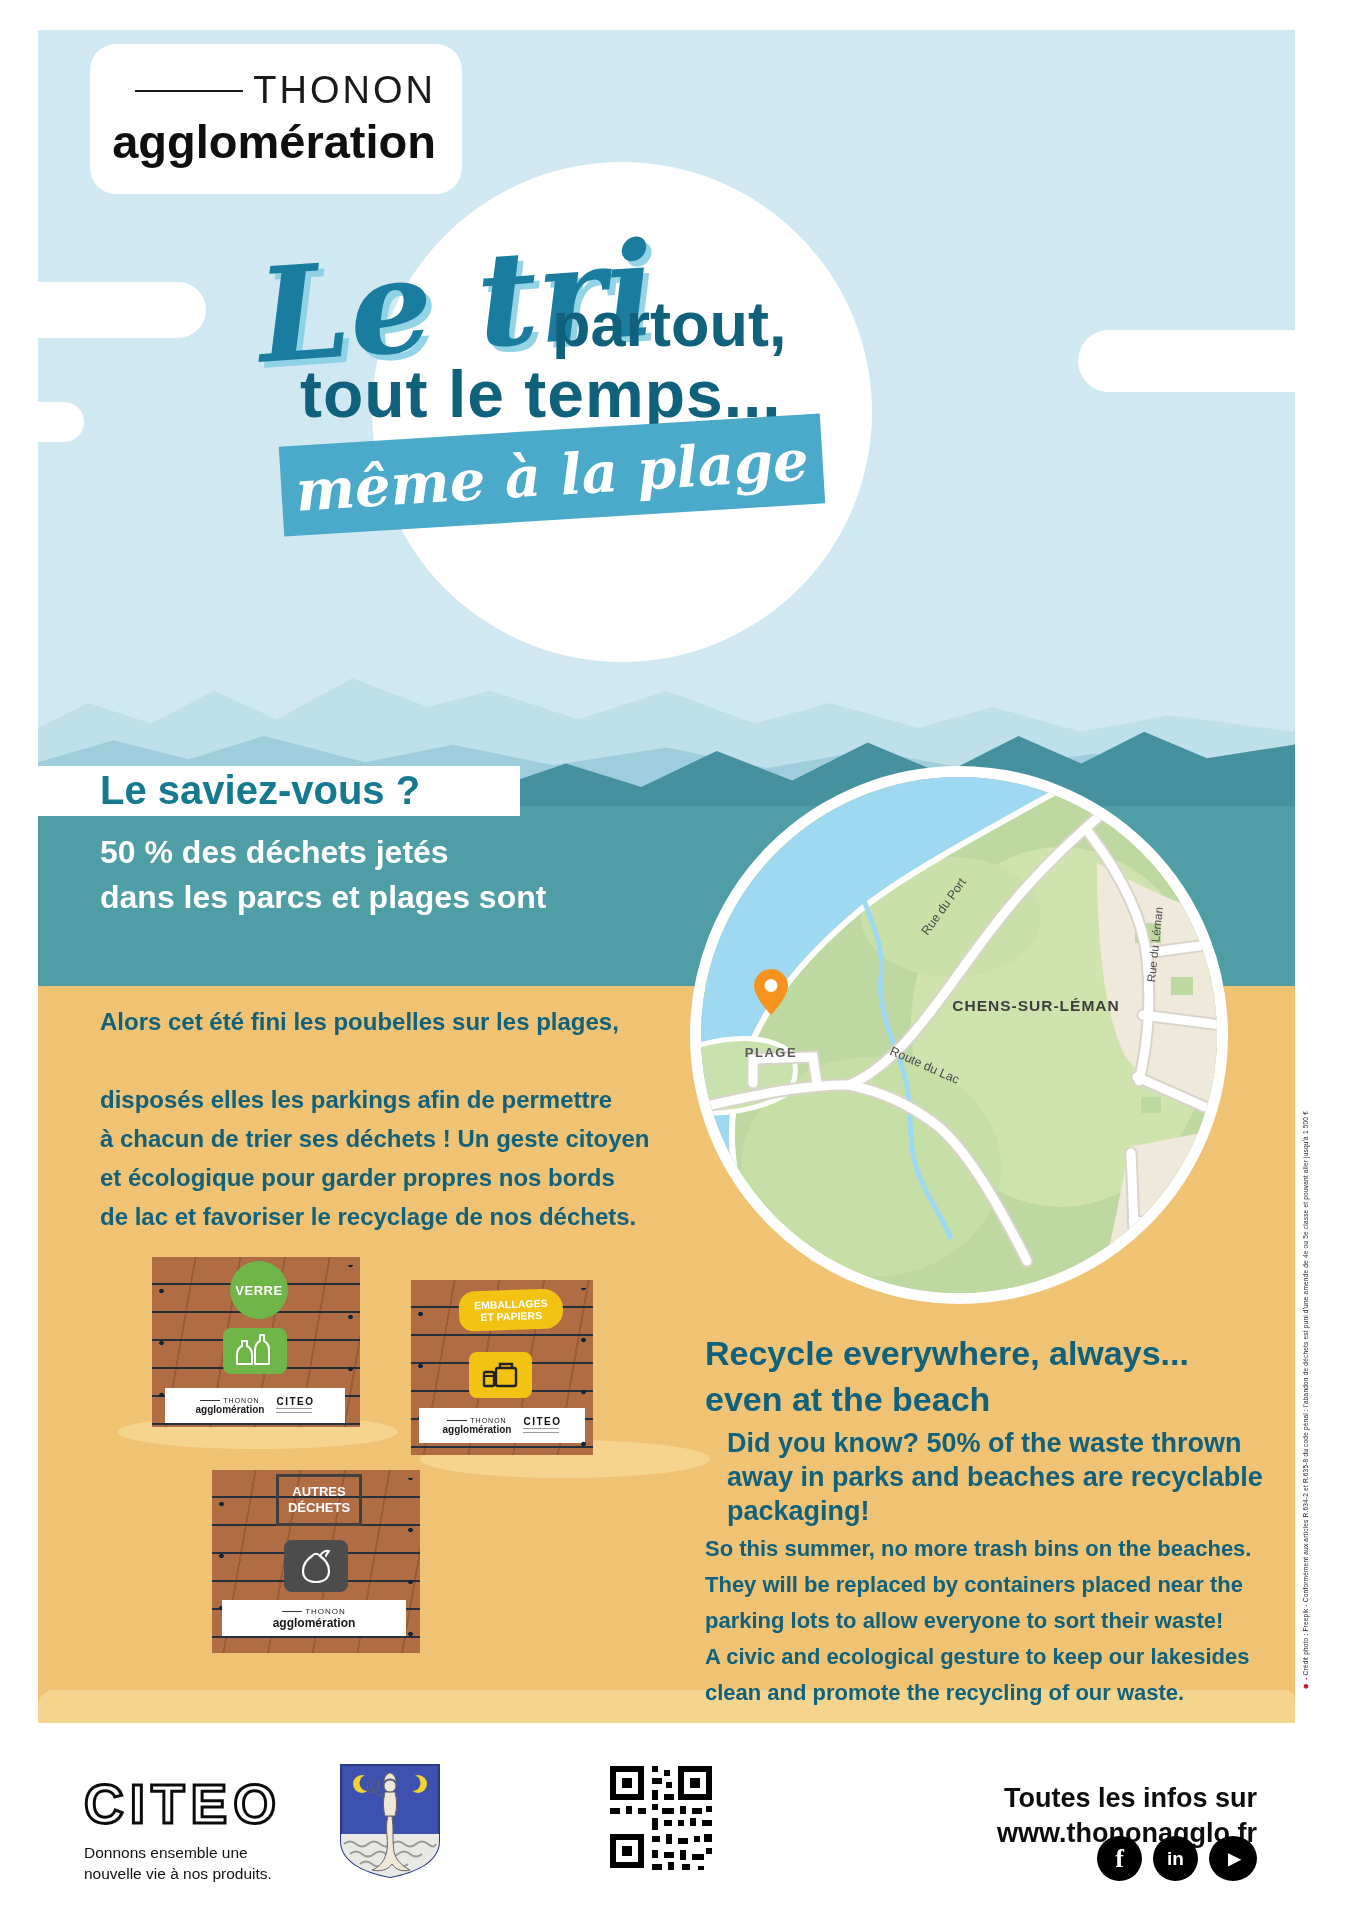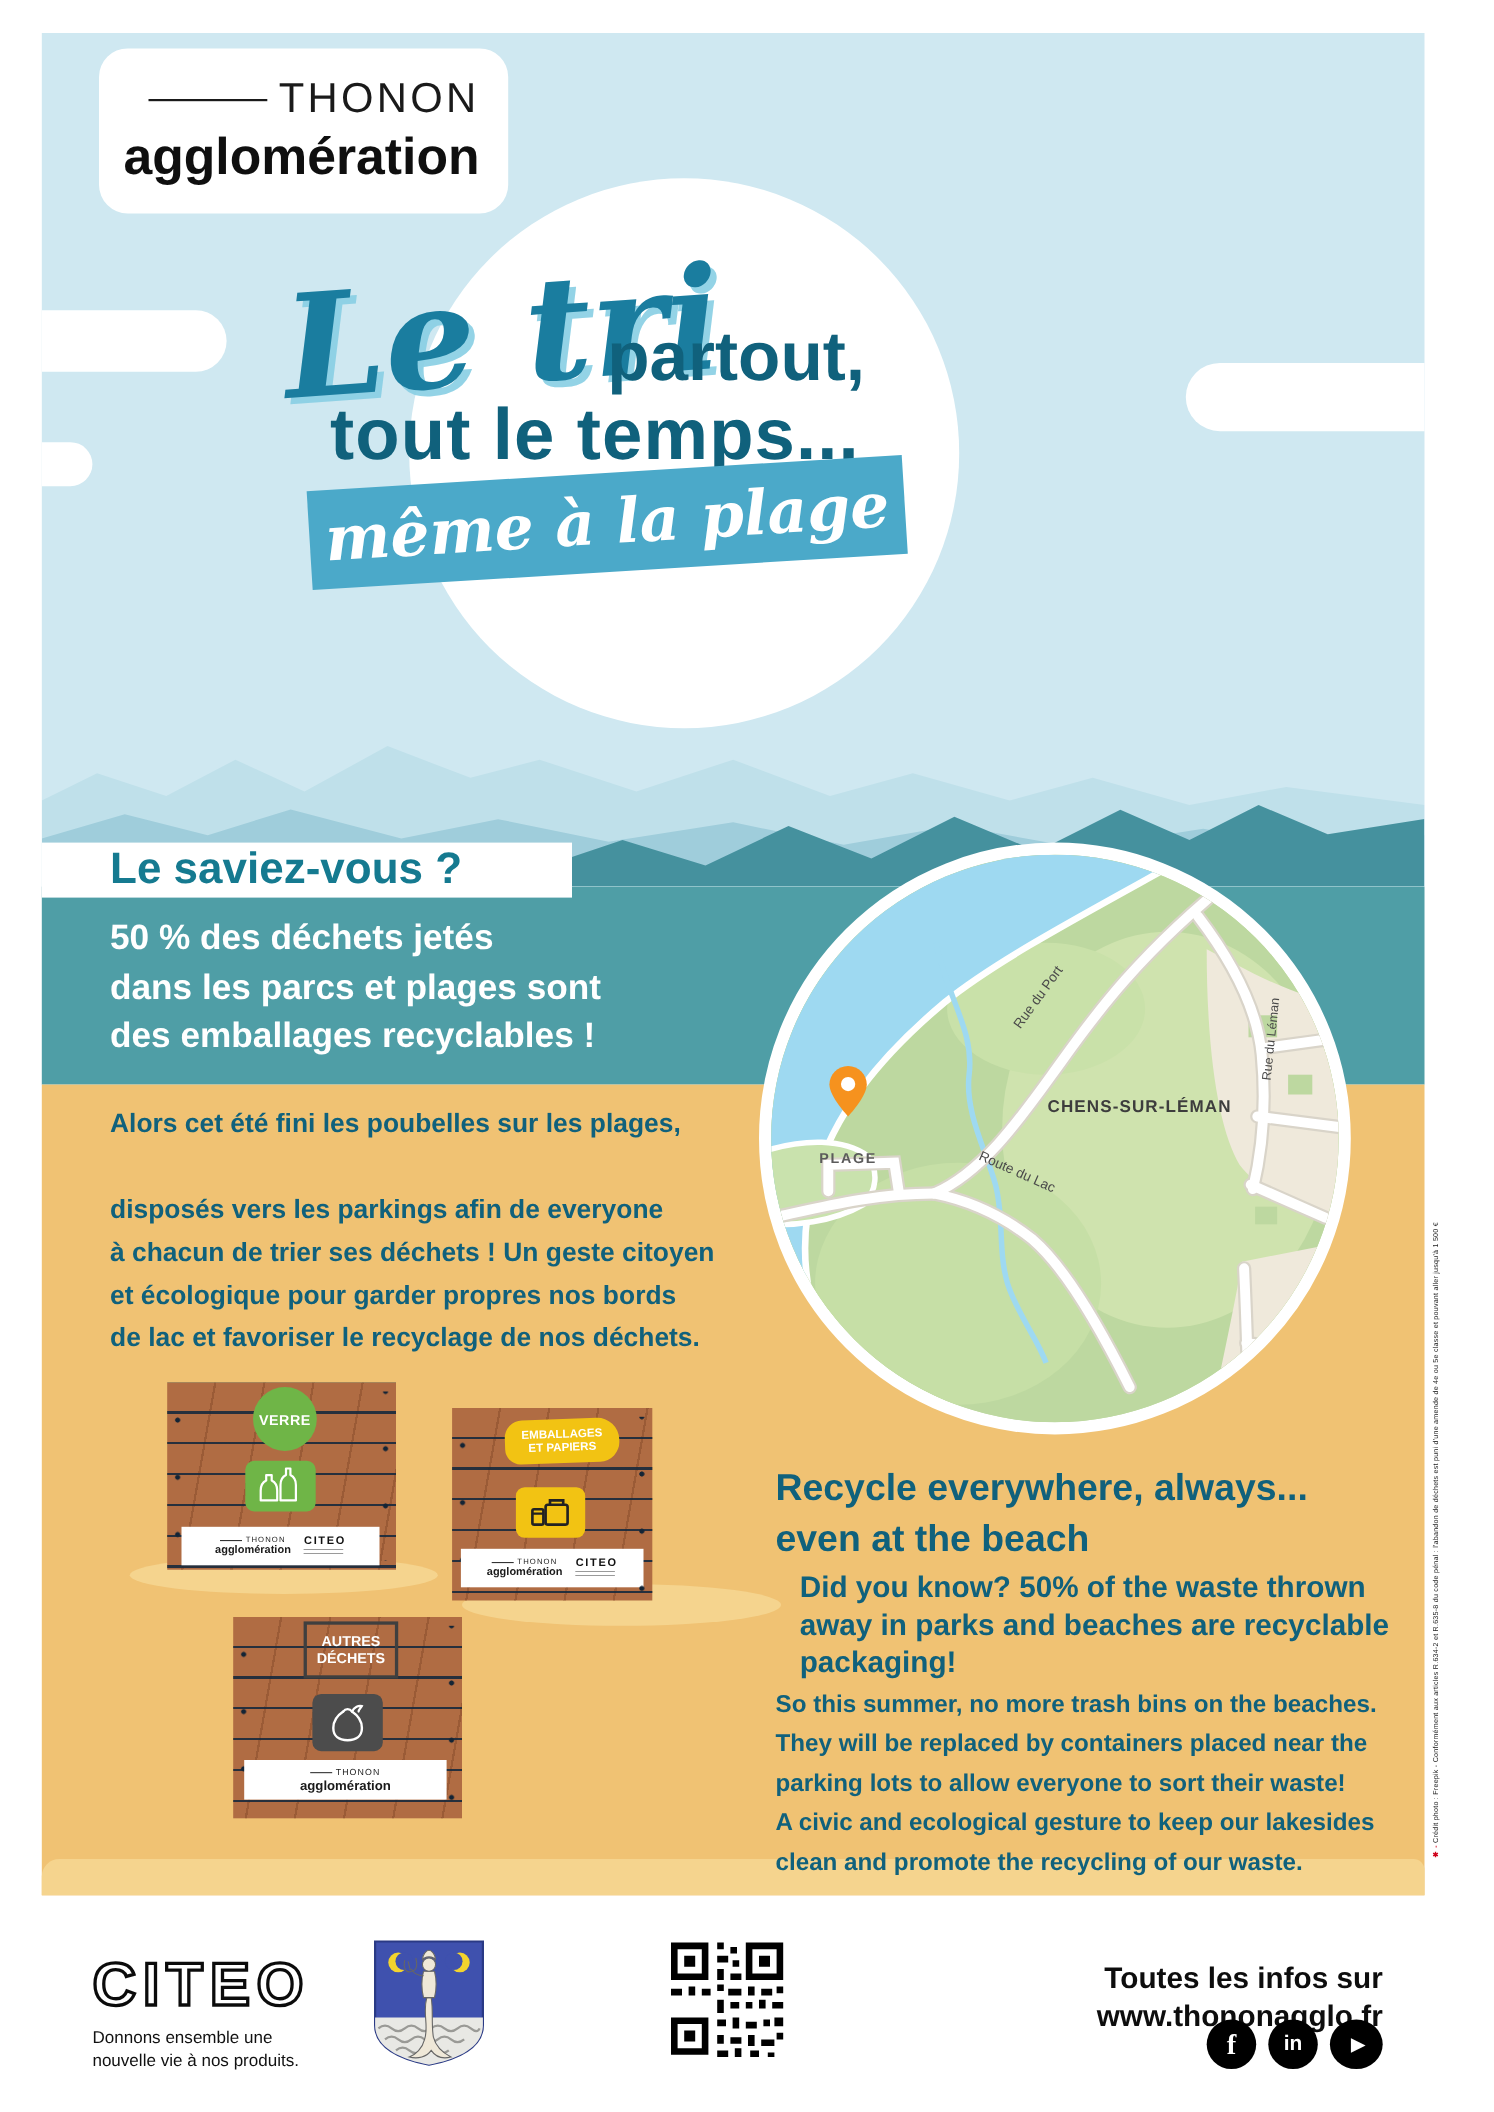--- a/index.html
+++ b/index.html
@@ -155,24 +155,23 @@
   <div class="abs title-after">partout,</div>
   <div class="abs title-line2">tout le temps...</div>
   <div class="abs banner">
     <span class="banner-text script">même à la plage</span>
   </div>
 
   <div class="abs saviez-band"></div>
   <div class="abs saviez-label">Le saviez-vous ?</div>
   <div class="abs fact f0">50 % des déchets jetés</div>
   <div class="abs fact f1">dans les parcs et plages sont</div>
-  <div class="abs fact f2">des emballages recyclables !</div>
 
   <div class="abs para p0">Alors cet été fini les poubelles sur les plages,</div>
-  <div class="abs para p2">disposés vers les parkings afin de everyone</div>
+  <div class="abs para p2">disposés elles les parkings afin de permettre</div>
   <div class="abs para p3">à chacun de trier ses déchets ! Un geste citoyen</div>
   <div class="abs para p4">et écologique pour garder propres nos bords</div>
   <div class="abs para p5">de lac et favoriser le recyclage de nos déchets.</div>
 
   <div class="abs map">
     <svg width="516" height="516" viewBox="0 0 516 516">
       <defs>
         <path id="r1" d="M-8,332 C40,322 90,308 148,308"></path>
         <path id="rp" d="M52,306 L52,282 L112,280 L116,306"></path>
         <path id="r2" d="M148,308 C195,288 232,232 264,188 C294,146 336,88 424,18"></path>

